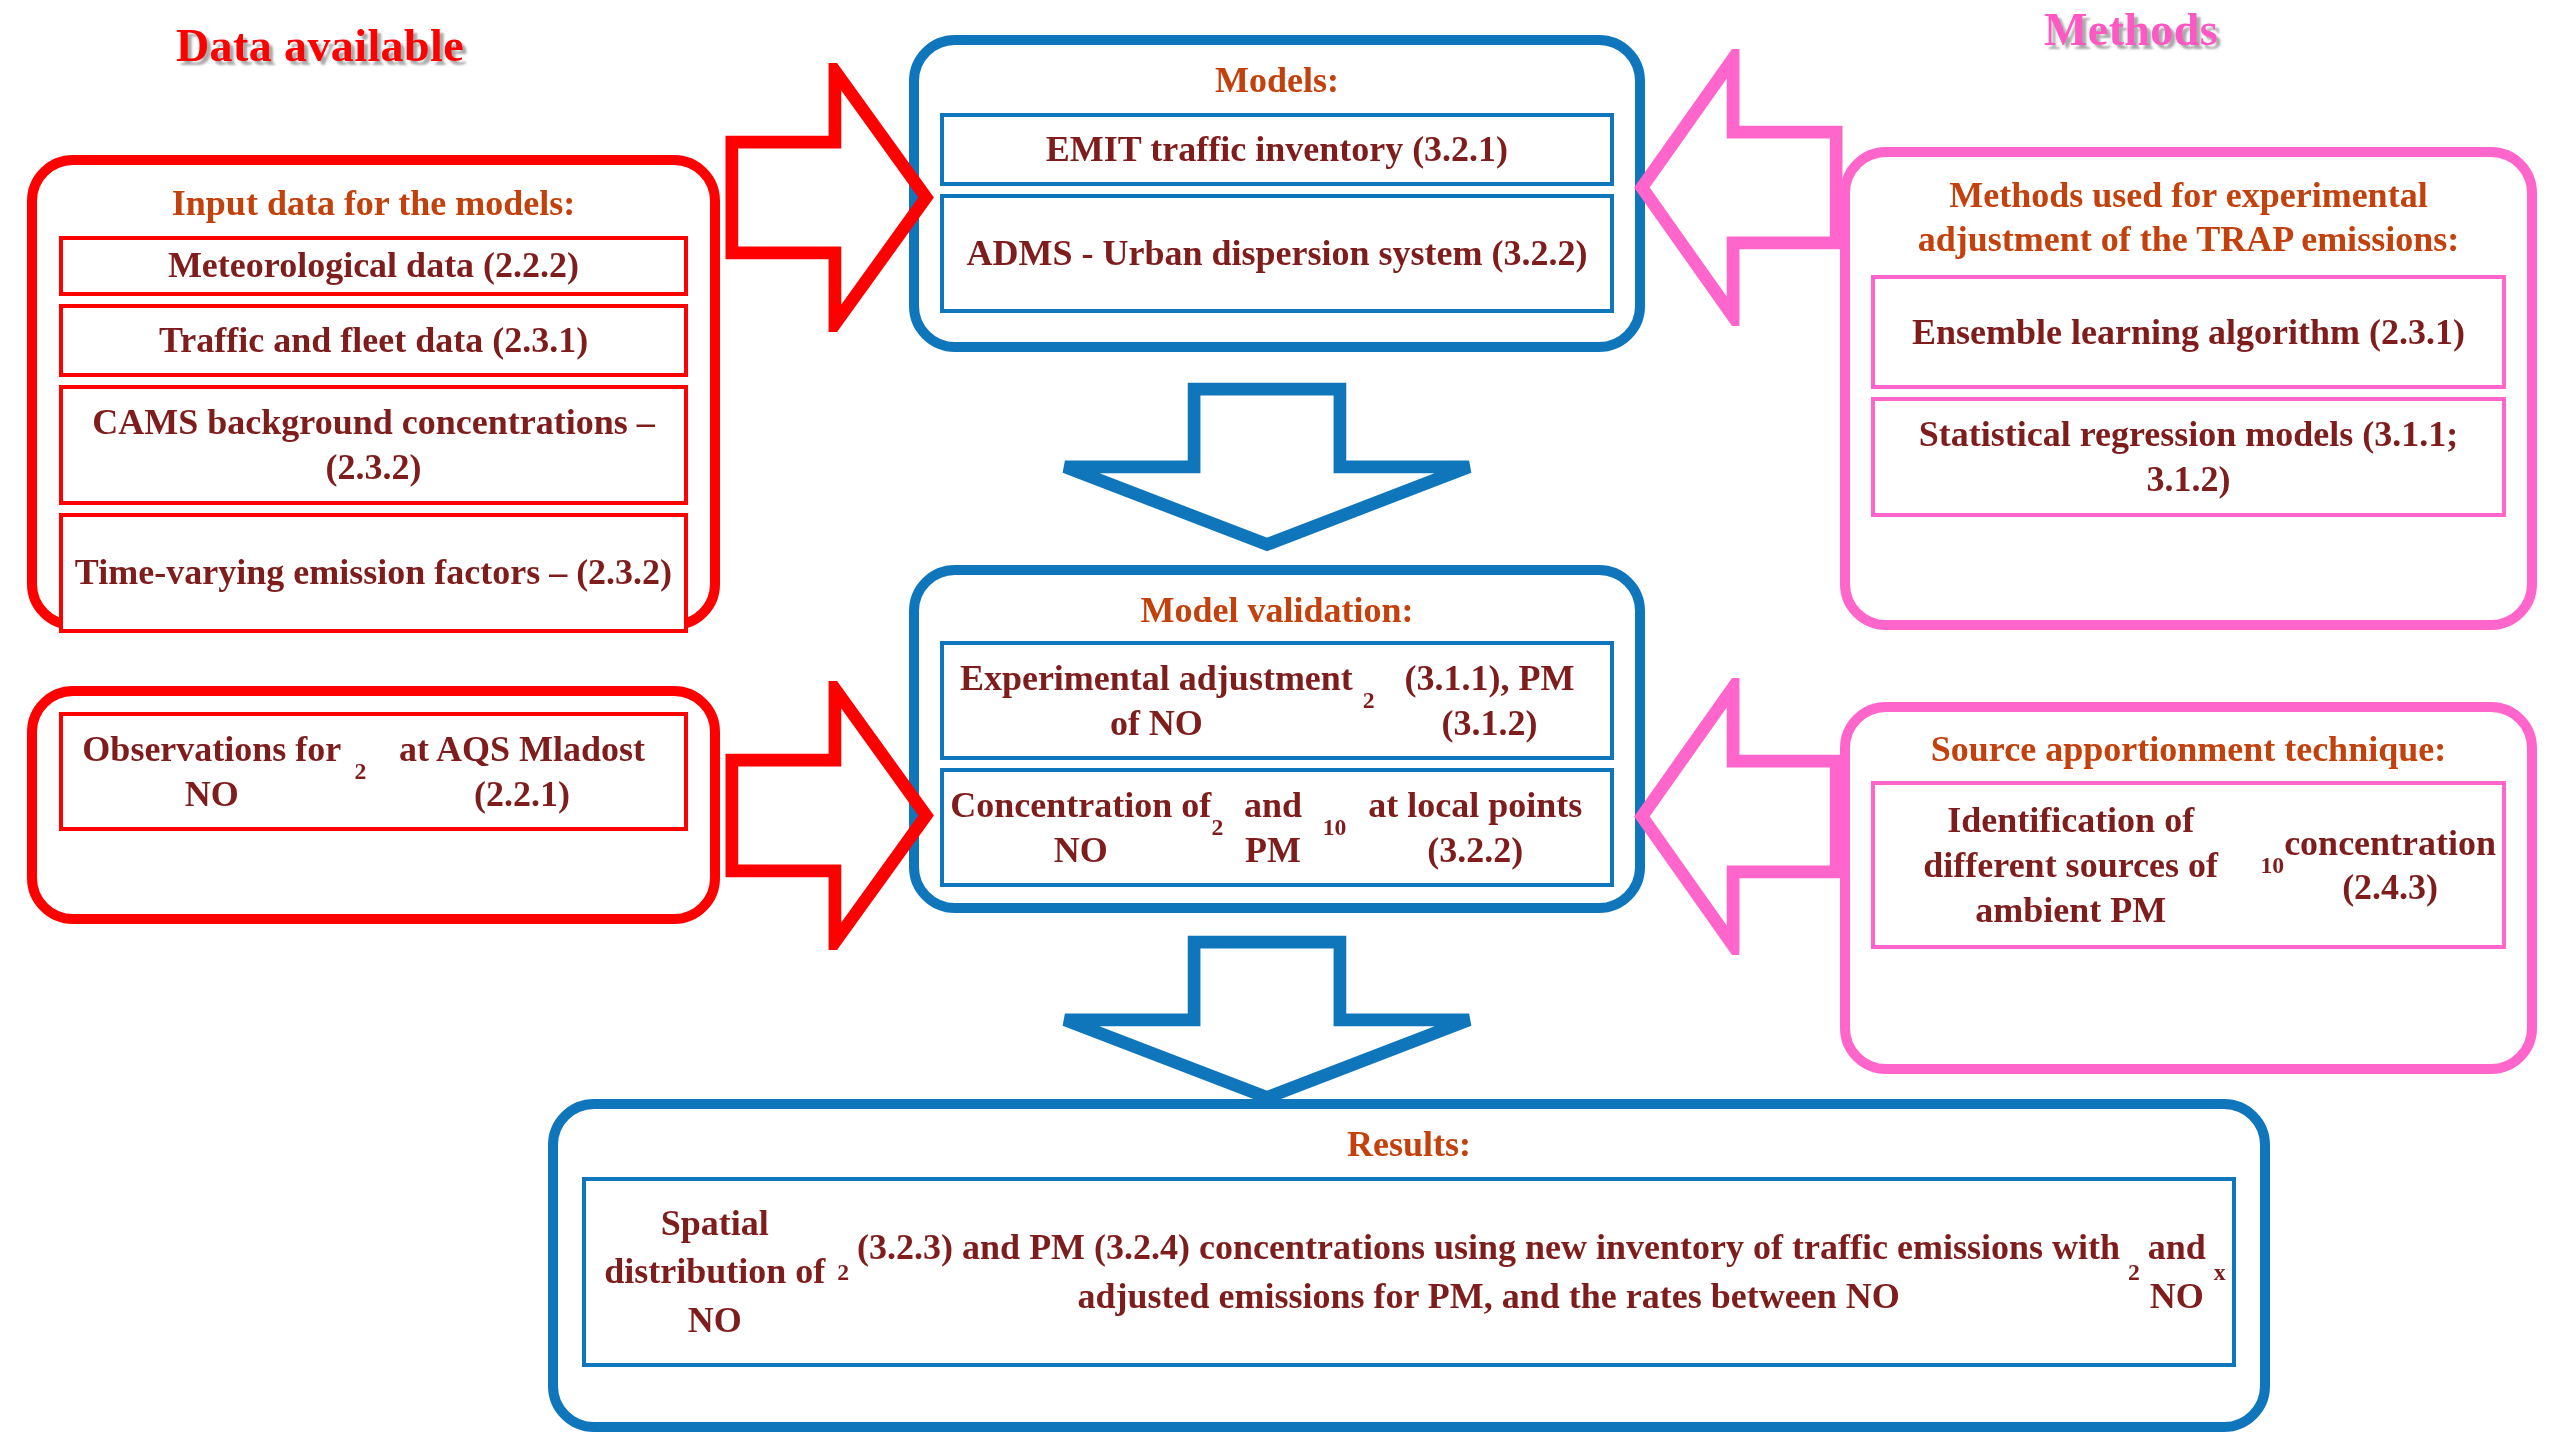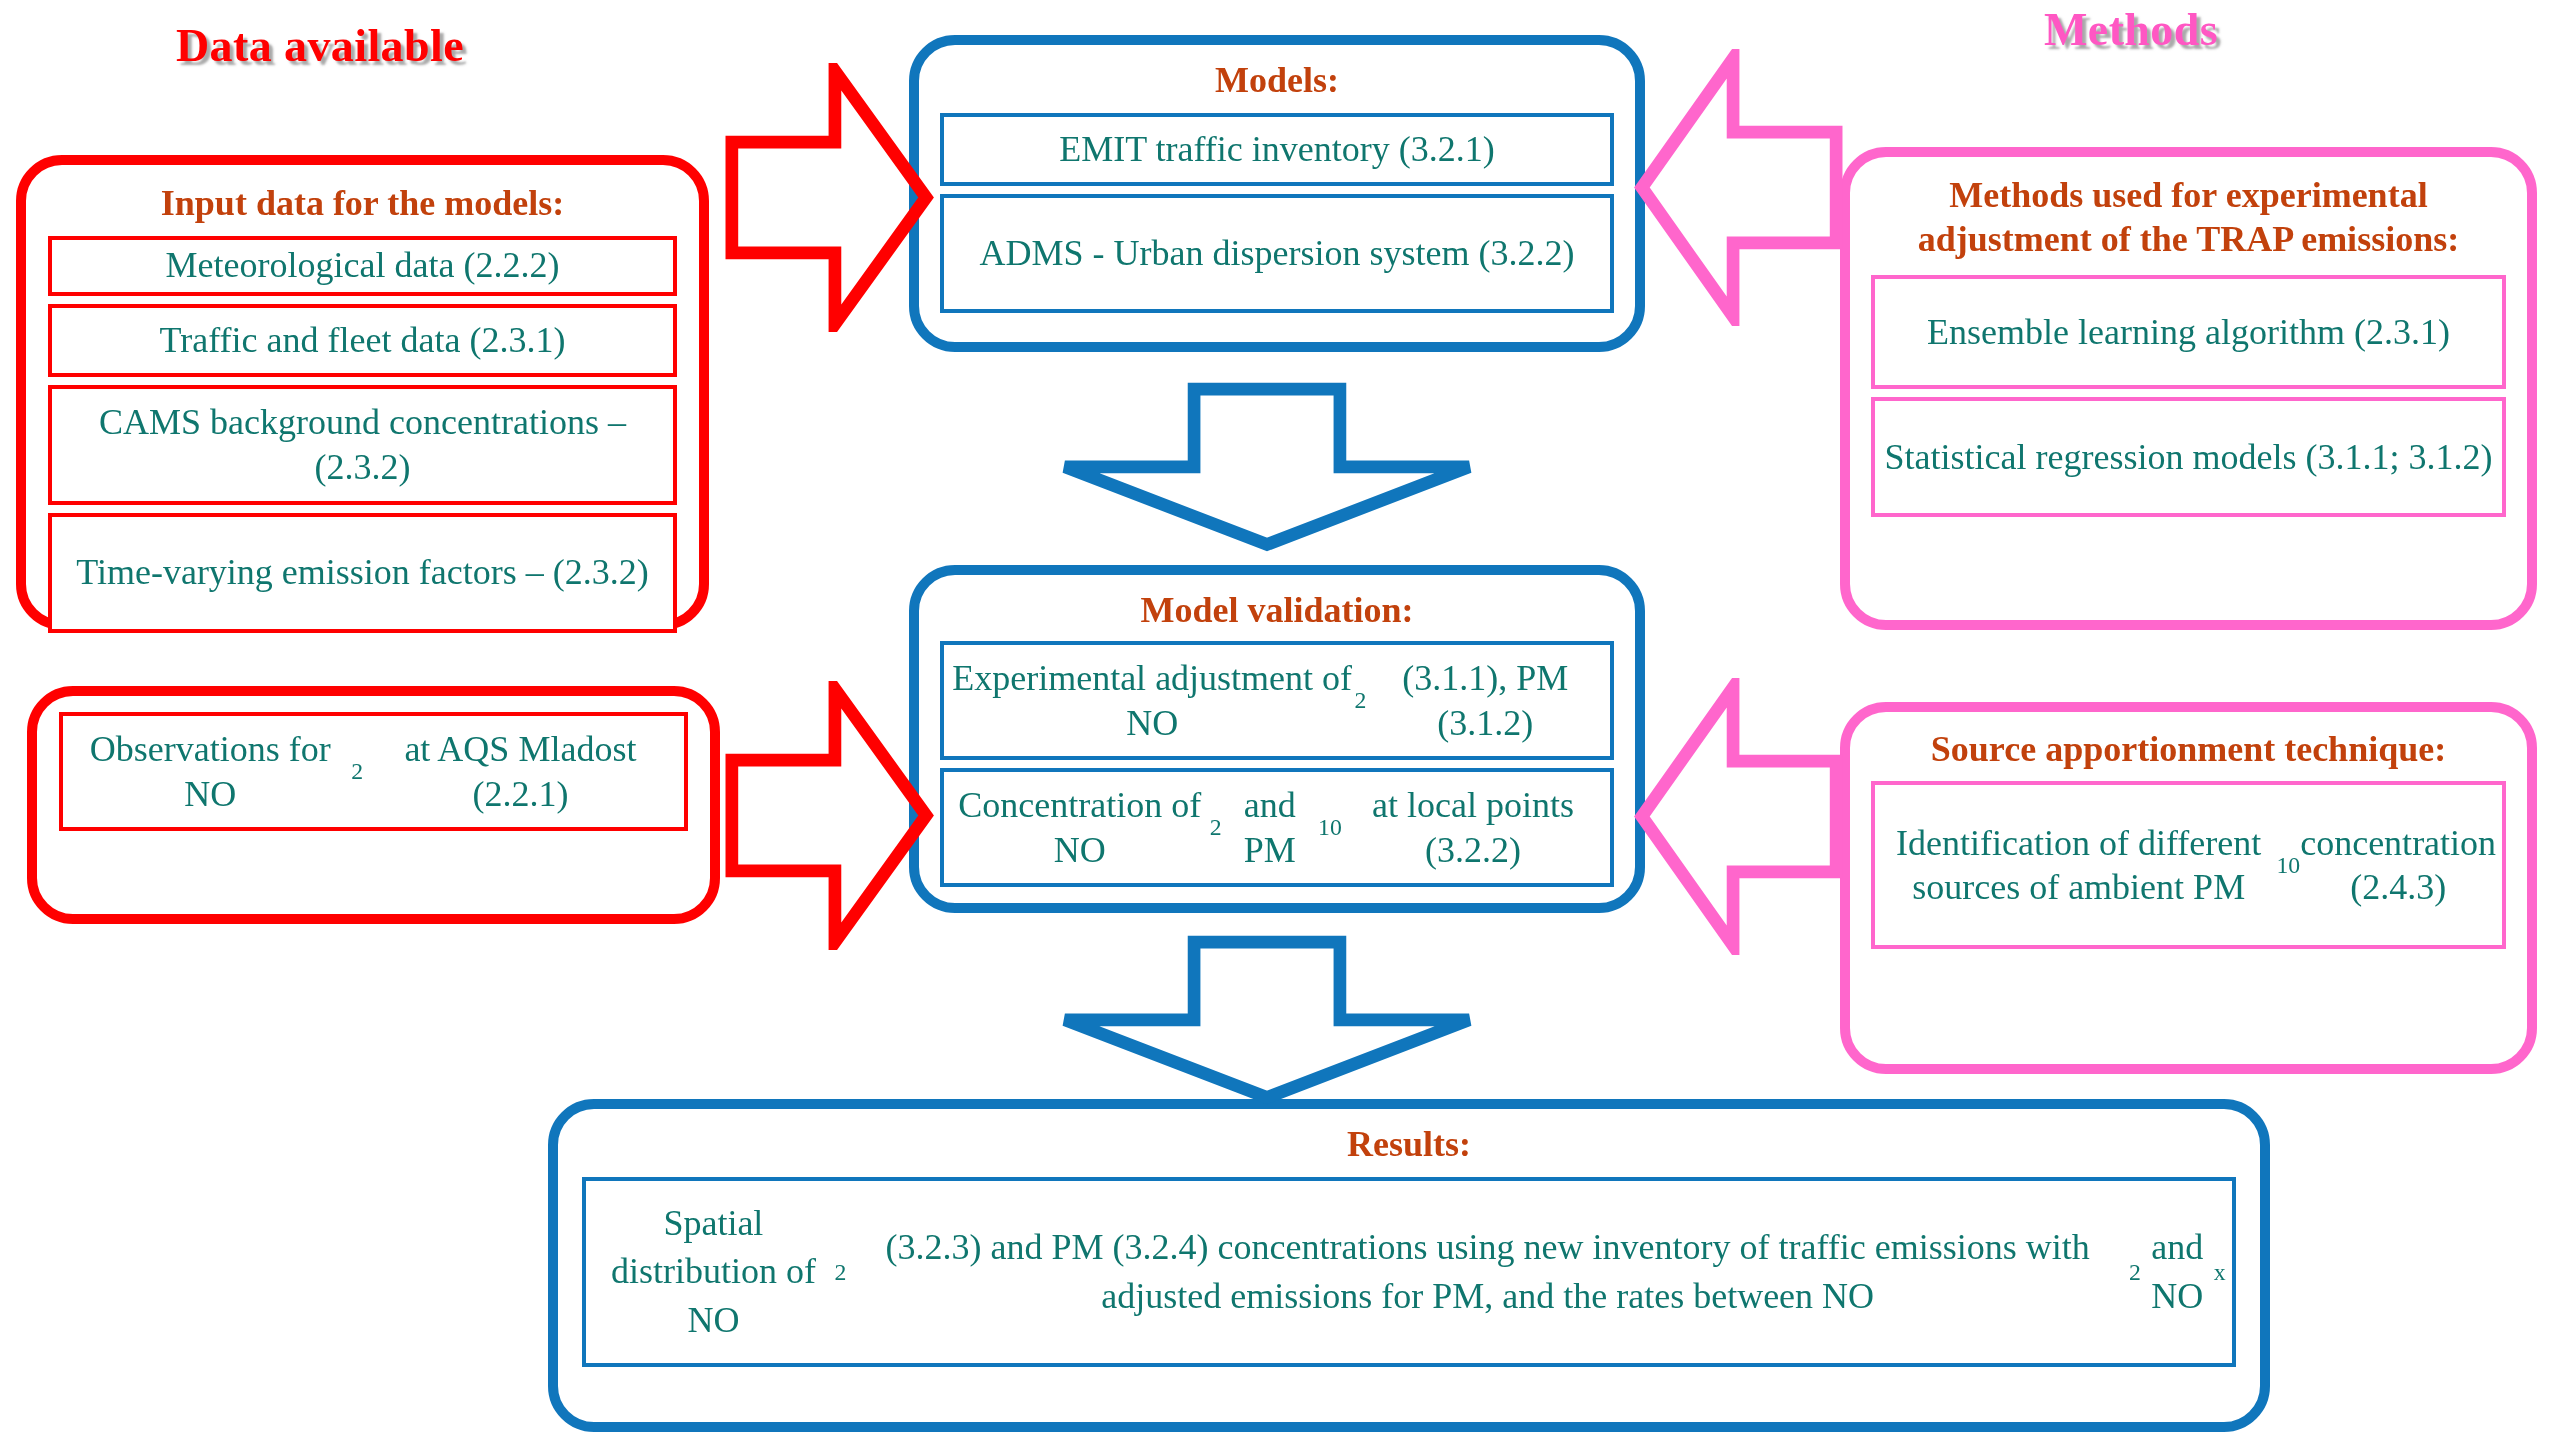--- a/index.html
+++ b/index.html
@@ -45,44 +45,44 @@
     line-height: 1.22;
     width: 100%;
     padding: 0 8px;
   }
 
   
   .item {
     border-style: solid;
     border-width: 4px;
     background: #ffffff;
-    font-weight: normal;
+    font-weight: bold;
     font-size: 36px;
-    color: #0f766e;
+    color: #7f1d1d;
     text-align: center;
     line-height: 1.24;
     display: flex;
     align-items: center;
     justify-content: center;
     padding: 4.8px 6.3px;
   }
   .item.red  { border-color: #FF0000; }
   .item.blue { border-color: #1076BC; }
   .item.pink { border-color: #FF66CC; }
 
   .items { width: 100%; display: flex; flex-direction: column; gap: 8px; }
 
   sub { font-size: 0.66em; vertical-align: -0.28em; }
 
   
   .arrow { position: absolute; }
   .arrow svg { display: block; width: 100%; height: 100%; }
 
   
-  #grp-input       { left: 16px;   top: 155px;  width: 693px;  height: 475px;  padding: 17.4px 22px 12.7px; }
+  #grp-input       { left: 27px;   top: 155px;  width: 693px;  height: 475px;  padding: 17.4px 22px 12.7px; }
   #grp-input .group-heading { margin-bottom: 9.5px; }
 
   #grp-airquality  { left: 27px;   top: 686px;  width: 693px;  height: 238px;  padding: 16px 22px 12.7px; }
   #grp-airquality .group-heading { margin-bottom: 8px; }
 
   #grp-models      { left: 909px; top: 35px;   width: 736px;  height: 317px;  padding: 14.3px 20.6px 12.7px; }
   #grp-models .group-heading { margin-bottom: 9.5px; }
 
   #grp-validation  { left: 909px; top: 565px;  width: 736px;  height: 348px;  padding: 14.3px 20.6px 12.7px; }
   #grp-validation .group-heading { margin-bottom: 8px; }

